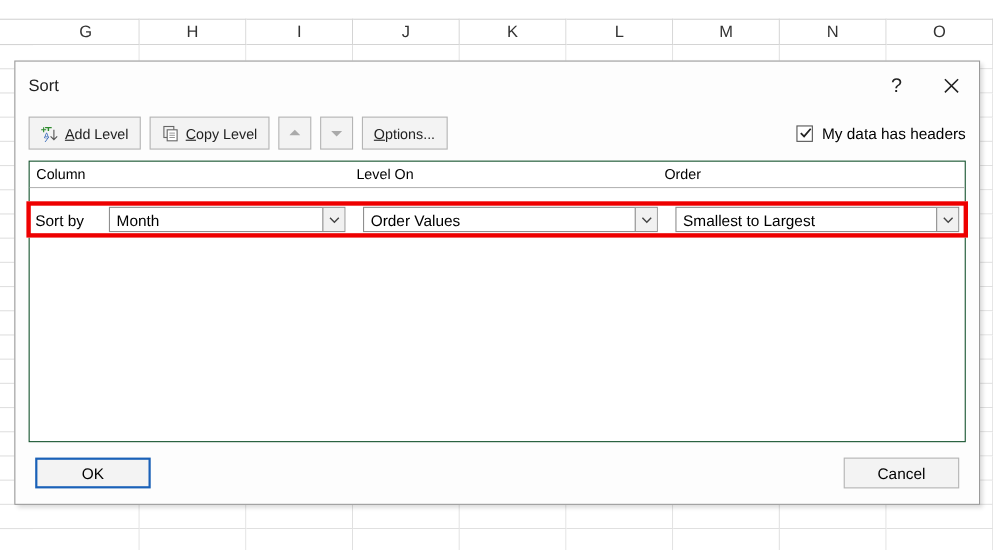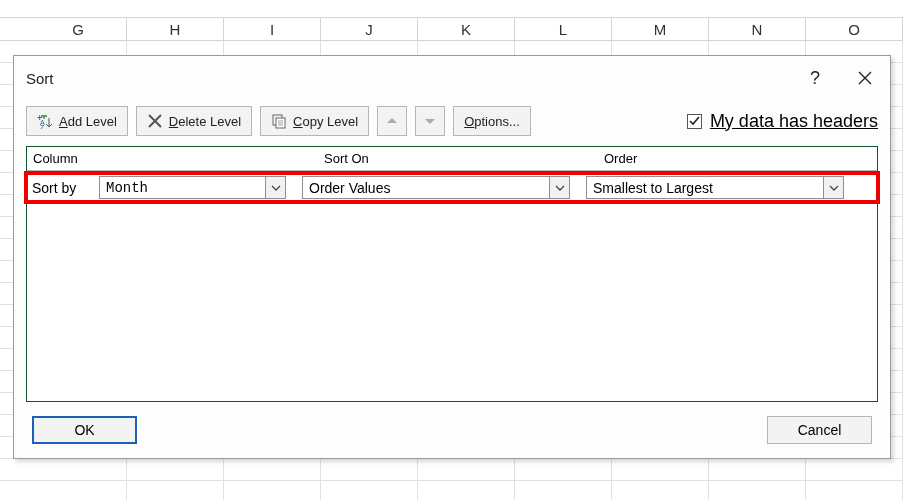--- a/index.html
+++ b/index.html
@@ -110,22 +110,21 @@
     cursor: default;
   }
   .tbtn.small { width: 30px; padding: 0; justify-content: center; }
   .tbtn .u { text-decoration: underline; }
   .tbtn svg { display:block; }
   .toolbar .spacer { flex: 1; }
   .chk {
     display: flex;
     align-items: center;
     gap: 8px;
-    font-size: 18px;
-    text-decoration: underline;
+    font-size: 14px;
   }
   .chkbox {
     width: 15px; height: 15px;
     border: 1px solid #555;
     display: flex;
     align-items: center;
     justify-content: center;
     background: #fff;
   }
 
@@ -143,21 +142,21 @@
     align-items: center;
   }
   .lh-col1 { width: 291px; padding-left: 6px; }
   .lh-col2 { width: 280px; padding-left: 6px; }
   .lh-col3 { flex: 1; padding-left: 6px; }
 
   .row-wrap {
     position: absolute;
     left: -3px;
     right: -3px;
-    top: 24px;
+    top: 36px;
     height: 33px;
     border: 4px solid #ee0000;
     display: flex;
     align-items: center;
     background: #fff;
   }
   .row-label {
     width: 71px;
     padding-left: 4px;
     font-size: 14px;
@@ -174,21 +173,21 @@
   .combo .val { padding-left: 6px; flex:1; font-size: 14px; }
   .combo .dd {
     width: 20px;
     height: 100%;
     border-left: 1px solid #8f8f8f;
     background: #f1f1f1;
     display:flex;
     align-items:center;
     justify-content:center;
   }
-  .c1 { width: 187px; font-family: Liberation Mono, monospace; }
+  .c1 { width: 215px; }
   .c2 { width: 268px; }
   .c3 { width: 258px; margin-right: 4px; }
 
   .footer {
     display: flex;
     justify-content: space-between;
     gap: 14px;
     padding: 14px 18px;
   }
   .fbtn {
@@ -494,26 +493,20 @@
         <text x="0" y="8" font-size="9" fill="#2e8b2e" font-weight="bold">+</text>
         <path d="M4 3 L10 3 M7 3 L7 6" stroke="#2e8b2e" stroke-width="1.3"></path>
         <text x="3" y="12" font-size="7" fill="#2a60b6">A</text>
         <text x="3" y="17" font-size="7" fill="#2a60b6">Z</text>
         <path d="M12 5 L12 14 M9 11 L12 14 L15 11" stroke="#555" stroke-width="1" fill="none"></path>
       </svg>
       <span><span class="u">A</span>dd Level</span>
     </div>
     <div class="tbtn">
       <svg width="16" height="16" viewBox="0 0 16 16">
-          <path d="M2 2 L14 14 M14 2 L2 14" stroke="#555" stroke-width="2"></path>
-        </svg>
-      <span><span class="u">D</span>elete Level</span>
-    </div>
-    <div class="tbtn">
-      <svg width="16" height="16" viewBox="0 0 16 16">
         <rect x="2" y="2" width="9" height="10" fill="none" stroke="#666"></rect>
         <rect x="5" y="5" width="9" height="10" fill="#fff" stroke="#666"></rect>
         <path d="M7 8 H12 M7 10 H12 M7 12 H12" stroke="#888" stroke-width="0.8"></path>
       </svg>
       <span><span class="u">C</span>opy Level</span>
     </div>
     <div class="tbtn small">
       <svg width="10" height="10" viewBox="0 0 10 10">
           <path d="M0 7 L5 2 L10 7 Z" fill="#aaa"></path>
         </svg>
@@ -533,21 +526,21 @@
             <path d="M2 6 L5 9 L11 2" stroke="#222" stroke-width="1.6" fill="none"></path>
           </svg>
       </span>
       <span>My data has <span class="u">h</span>eaders</span>
     </label>
   </div>
 
   <div class="list-wrap">
     <div class="list-headers">
       <div class="lh-col1">Column</div>
-      <div class="lh-col2">Sort On</div>
+      <div class="lh-col2">Level On</div>
       <div class="lh-col3">Order</div>
     </div>
 
     <div class="row-wrap">
       <div class="row-label">Sort by</div>
       <div class="combo c1">
         <div class="val">Month</div>
         <div class="dd">
           <svg width="10" height="10" viewBox="0 0 10 10">
               <path d="M1 3 L5 7 L9 3" stroke="#444" stroke-width="1.3" fill="none"></path>

